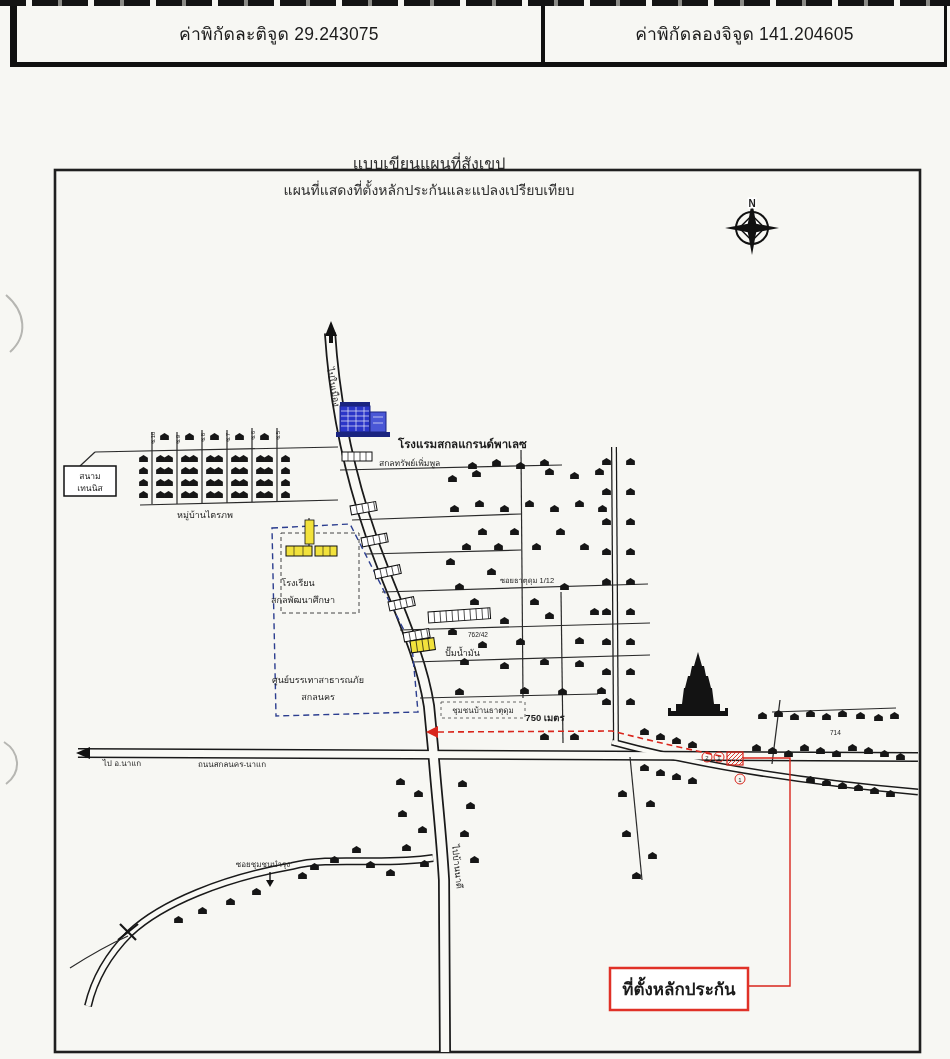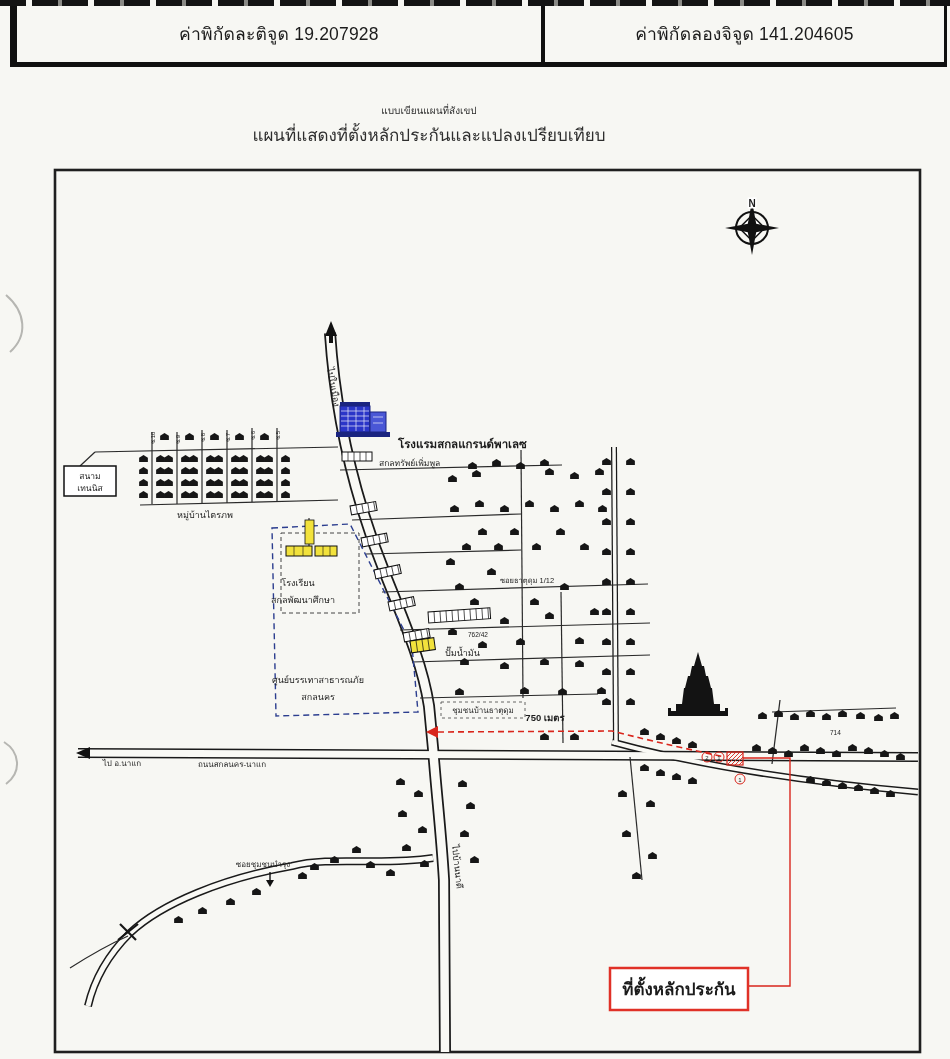--- a/index.html
+++ b/index.html
@@ -22,32 +22,32 @@
   }
   .coord-cell{
     display:flex;align-items:center;justify-content:center;
     font-size:17.5px;color:#1b1b1b;letter-spacing:.2px;white-space:nowrap;
   }
   .coord-cell.left{flex:0 0 56.5%;border-right:4px solid #101010;}
   .coord-cell.right{flex:1;}
   .titles{
     position:absolute;top:103px;left:0;width:858px;text-align:center;color:#2e2e2e;
   }
-  .titles .t1{font-size:10px;}
-  .titles .t2{font-size:17px;margin-top:3px;}
+  .titles .t1{font-size:16px;margin-top:48px;}
+  .titles .t2{font-size:14px;margin-top:3px;}
   svg.map{position:absolute;top:0;left:0;font-family:"Liberation Sans","DejaVu Sans",sans-serif;}
   svg text{fill:#1b1b1b;}
 </style>
 </head>
 <body>
 
 <div class="top-edge"></div>
 
 <div class="coord-table">
-  <div class="coord-cell left">ค่าพิกัดละติจูด 19.207928</div>
+  <div class="coord-cell left">ค่าพิกัดละติจูด 29.243075</div>
   <div class="coord-cell right">ค่าพิกัดลองจิจูด 141.204605</div>
 </div>
 
 <div class="titles">
   <div class="t1">แบบเขียนแผนที่สังเขป</div>
   <div class="t2">แผนที่แสดงที่ตั้งหลักประกันและแปลงเปรียบเทียบ</div>
 </div>
 
 <svg class="map" width="950" height="1059" viewBox="0 0 950 1059">
   <defs>

